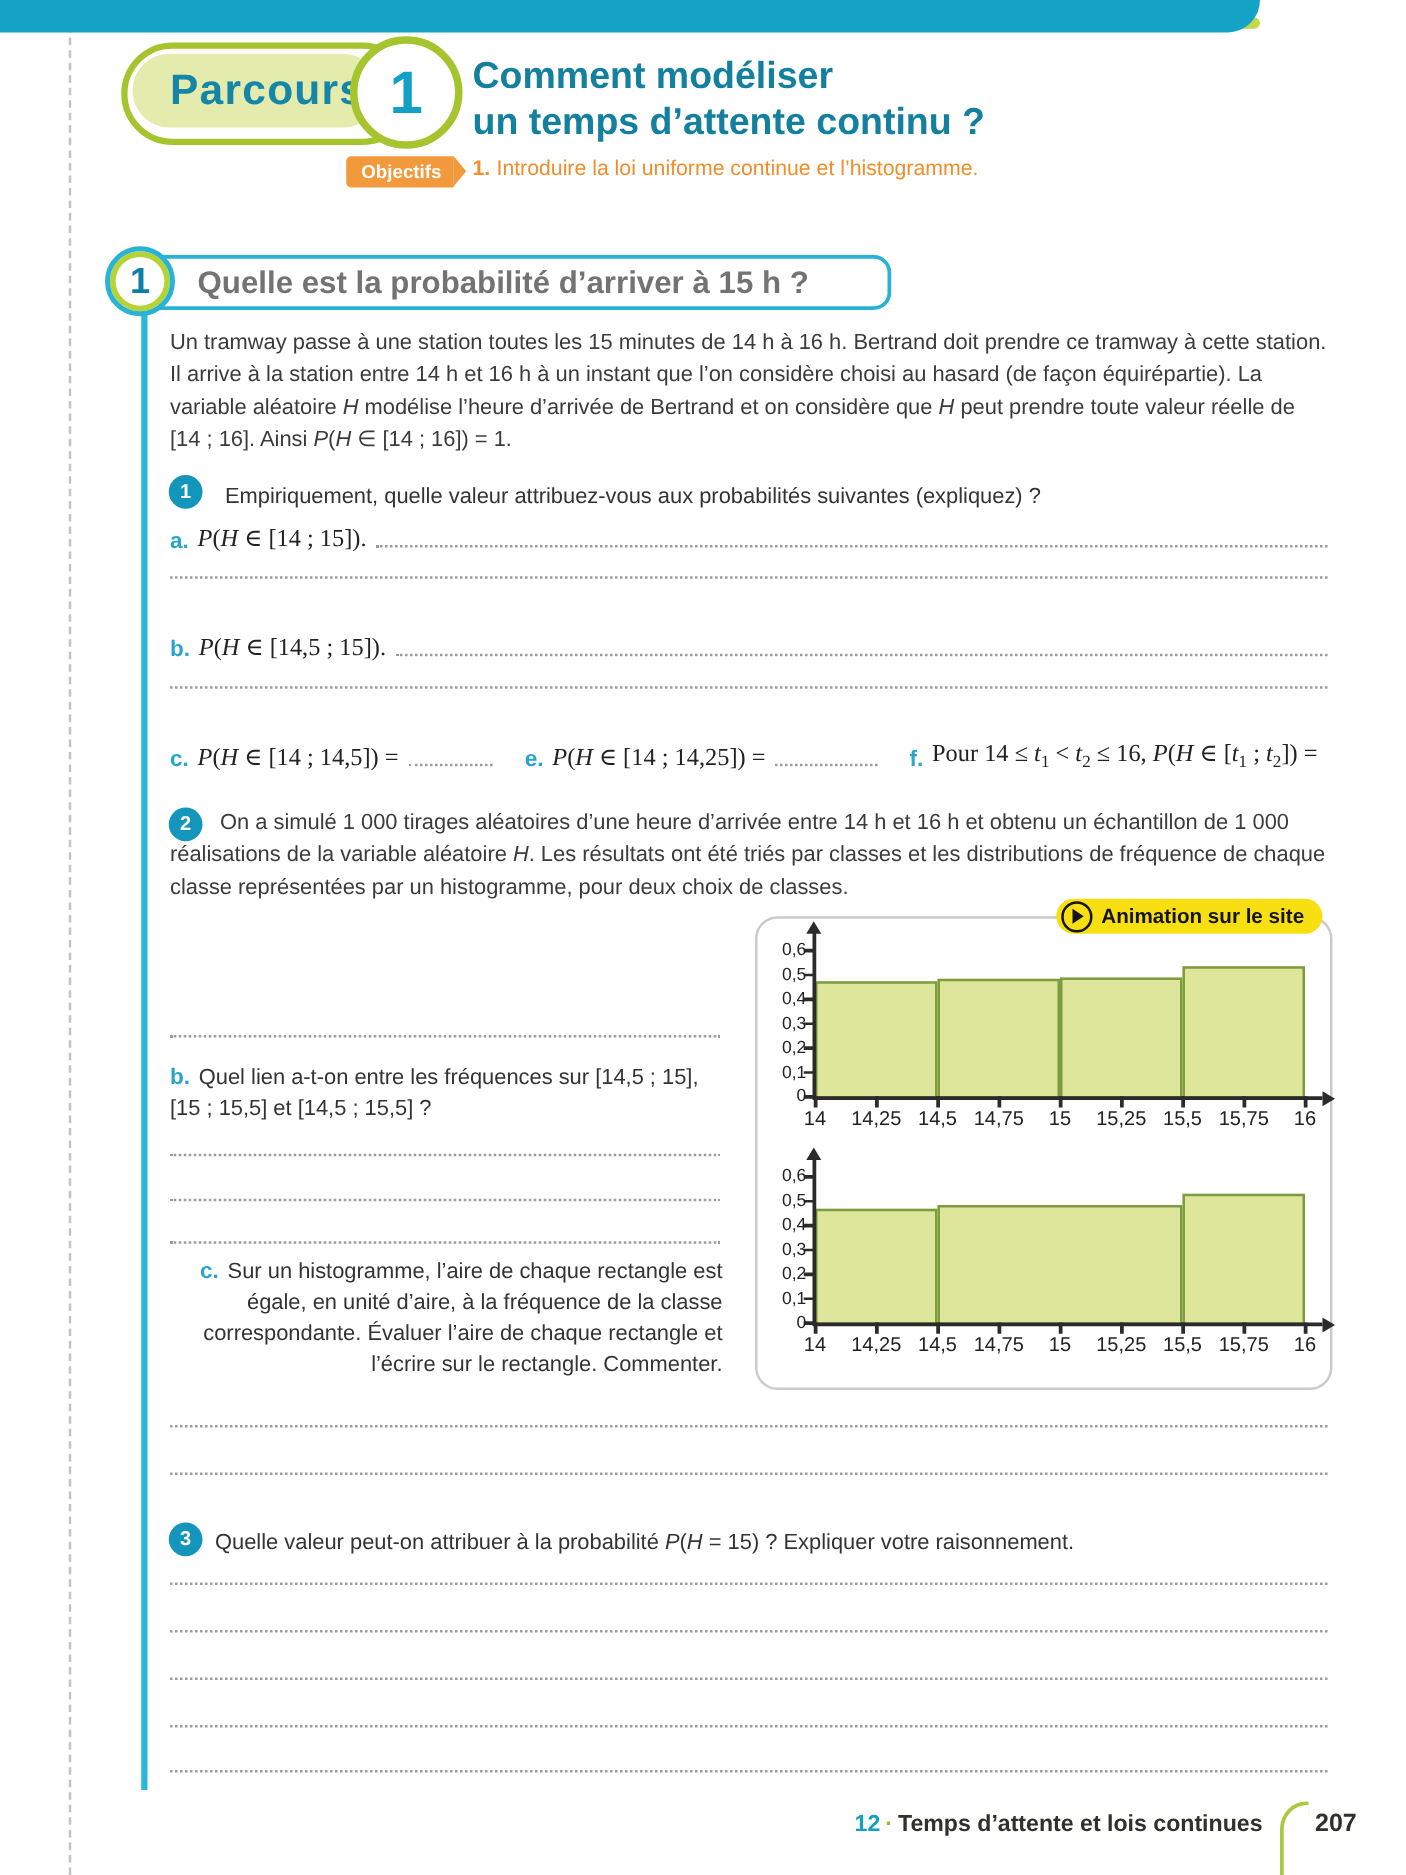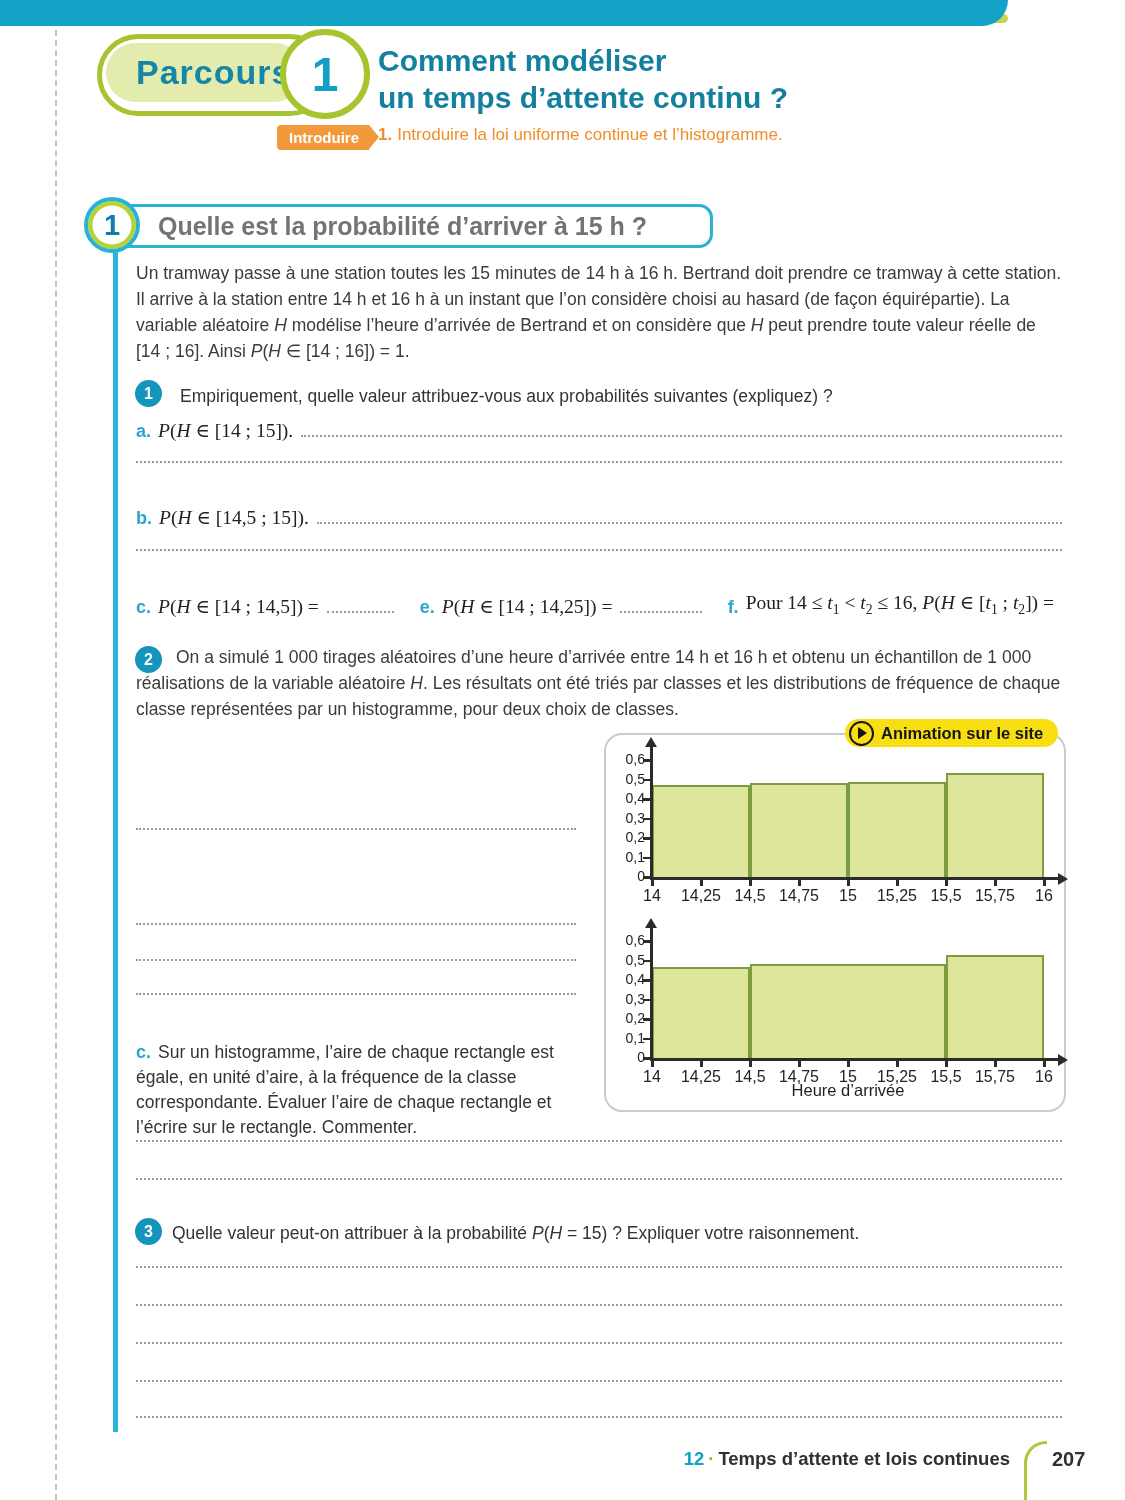--- a/index.html
+++ b/index.html
@@ -110,21 +110,21 @@
   </div>
   <div class="parcours-num">
     <span>1</span>
   </div>
 
   <div class="main-title">
     <div>Comment modéliser</div>
     <div>un temps d’attente continu ?</div>
   </div>
 
-  <div class="objectifs-badge">Introduire</div>
+  <div class="objectifs-badge">Objectifs</div>
   <div class="objectives">
     <div><b>1.</b><span>Introduire la loi uniforme continue et l’histogramme.</span></div>
   </div>
 
   <div class="section-box">
     <span>Quelle est la probabilité d’arriver à 15 h ?</span>
   </div>
   <div class="section-circle">1</div>
 
   <div class="vline"></div>
@@ -158,25 +158,28 @@
     <span class="ltr" style="margin-left:26px;">f.</span>
     <span class="math">Pour 14 ≤ <i>t</i><sub>1</sub> &lt; <i>t</i><sub>2</sub> ≤ 16, <i>P</i>(<i>H</i> ∈ [<i>t</i><sub>1</sub> ; <i>t</i><sub>2</sub>]) =</span>
     <span class="leader grow"></span>
   </div>
 
   <div class="qnum" style="left:135px;top:646px;">2</div>
   <p class="bodytext abs" style="left:136px;top:644px;width:928px;text-indent:40px;margin:0;">On a simulé 1 000 tirages aléatoires d’une heure d’arrivée entre 14 h et 16 h et obtenu un échantillon de 1 000 réalisations de la variable aléatoire <i>H</i>. Les résultats ont été triés par classes et les distributions de fréquence de chaque classe représentées par un histogramme, pour deux choix de classes.</p>
 
   <div class="dothalf" style="top:828px;"></div>
 
+  <div class="colitem" style="top:849px;">
+    <b class="ltr">b.</b><span>Quel lien a-t-on entre les fréquences sur [14,5 ; 15], [15 ; 15,5] et [14,5 ; 15,5] ?</span>
+  </div>
   <div class="dothalf" style="top:923px;"></div>
   <div class="dothalf" style="top:959px;"></div>
   <div class="dothalf" style="top:993px;"></div>
 
-  <div class="colitem" style="top:1040px;">
+  <div class="colitem" style="top:1004px;text-align:right;">
     <b class="ltr">c.</b><span>Sur un histogramme, l’aire de chaque rectangle est égale, en unité d’aire, à la fréquence de la classe correspondante. Évaluer l’aire de chaque rectangle et l’écrire sur le rectangle. Commenter.</span>
   </div>
 
   <div class="panel">
     <div class="chart" style="top:2px;">
         <div class="bar" style="left: 40px; width: 98px; height: 93.6px; bottom: 26px;"></div>
         <div class="bar" style="left: 138px; width: 98px; height: 95.55px; bottom: 26px;"></div>
         <div class="bar" style="left: 236px; width: 98px; height: 97.5px; bottom: 26px;"></div>
         <div class="bar" style="left: 334px; width: 98px; height: 106.275px; bottom: 26px;"></div>
         <div class="yaxis" style="left: 38px; top: 8px; height: 134px;"></div>
@@ -210,21 +213,20 @@
         <div class="xtick" style="left: 284px; top: 140px;"></div>
         <div class="xlab" style="left: 261px; top: 150px;">15,25</div>
         <div class="xtick" style="left: 333px; top: 140px;"></div>
         <div class="xlab" style="left: 310px; top: 150px;">15,5</div>
         <div class="xtick" style="left: 382px; top: 140px;"></div>
         <div class="xlab" style="left: 359px; top: 150px;">15,75</div>
         <div class="xtick" style="left: 431px; top: 140px;"></div>
         <div class="xlab" style="left: 408px; top: 150px;">16</div>
       </div>
     <div class="chart" style="top:183px;">
-      <div class="axis-title">Heure d’arrivée</div>
     <div class="bar" style="left: 40px; width: 98px; height: 92.625px; bottom: 26px;"></div>
         <div class="bar" style="left: 138px; width: 196px; height: 95.55px; bottom: 26px;"></div>
         <div class="bar" style="left: 334px; width: 98px; height: 105.3px; bottom: 26px;"></div>
         <div class="yaxis" style="left: 38px; top: 8px; height: 134px;"></div>
         <div class="xaxis" style="left: 38px; top: 140px; width: 408px;"></div>
         <div class="arr-up" style="left: 33px; top: 0px;"></div>
         <div class="arr-right" style="left: 446px; top: 135.5px;"></div>
         <div class="ytick" style="left: 31px; top: 139px;"></div>
         <div class="ylab" style="left: -3px; top: 131px;">0</div>
         <div class="ytick" style="left: 31px; top: 119.5px;"></div>

